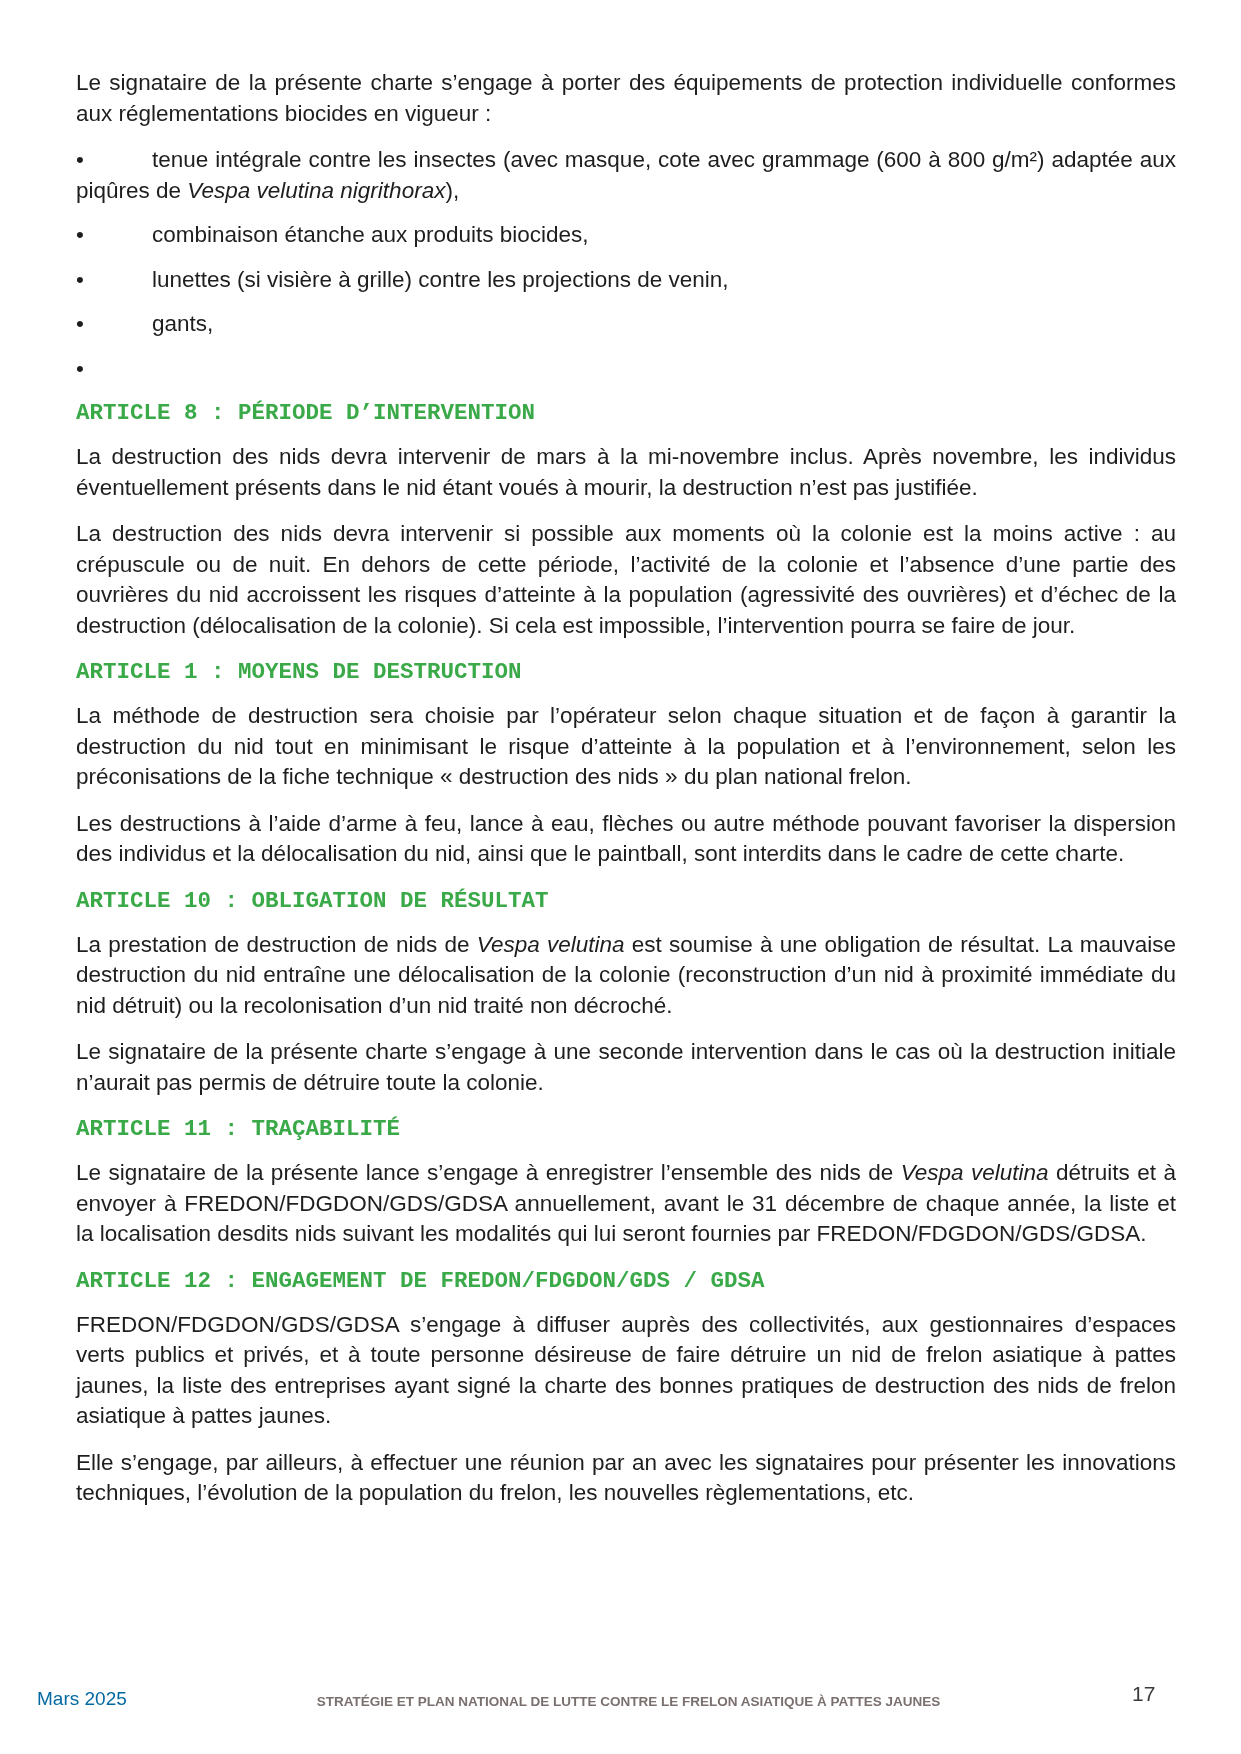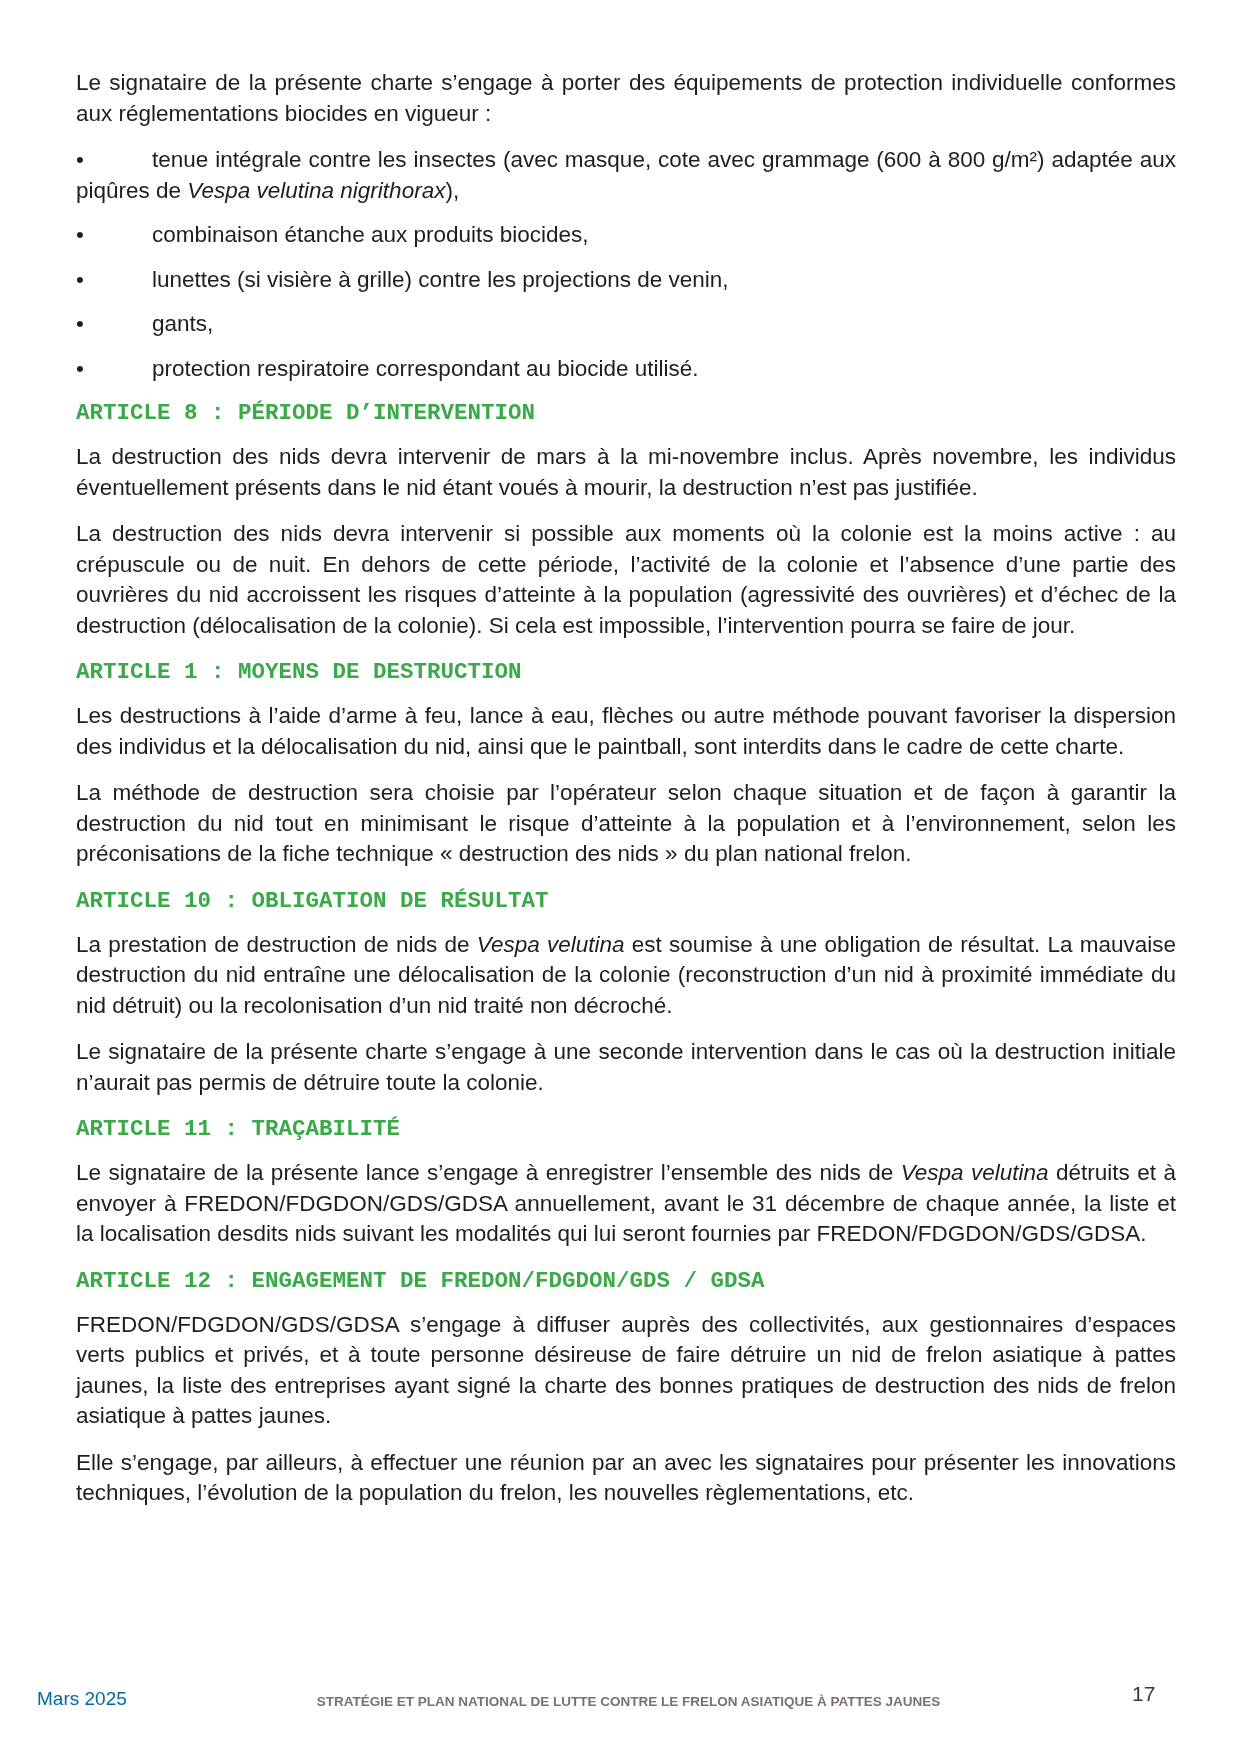--- a/index.html
+++ b/index.html
@@ -36,30 +36,29 @@
   <div class="bullet">
     <span class="dot">•</span>
     <span>lunettes (si visière à grille) contre les projections de venin,</span>
   </div>
   <div class="bullet">
     <span class="dot">•</span>
     <span>gants,</span>
   </div>
   <div class="bullet">
     <span class="dot">•</span>
-    <span>protection respiratoire correspondant au biocide utilisé.</span>
   </div>
 
   <h2 class="article">ARTICLE 8 : PÉRIODE D’INTERVENTION</h2>
   <p class="para">La destruction des nids devra intervenir de mars à la mi-novembre inclus. Après novembre, les individus éventuellement présents dans le nid étant voués à mourir, la destruction n’est pas justifiée.</p>
   <p class="para">La destruction des nids devra intervenir si possible aux moments où la colonie est la moins active : au crépuscule ou de nuit. En dehors de cette période, l’activité de la colonie et l’absence d’une partie des ouvrières du nid accroissent les risques d’atteinte à la population (agressivité des ouvrières) et d’échec de la destruction (délocalisation de la colonie). Si cela est impossible, l’intervention pourra se faire de jour.</p>
 
   <h2 class="article">ARTICLE 1 : MOYENS DE DESTRUCTION</h2>
+  <p class="para">La méthode de destruction sera choisie par l’opérateur selon chaque situation et de façon à garantir la destruction du nid tout en minimisant le risque d’atteinte à la population et à l’environnement, selon les préconisations de la fiche technique « destruction des nids » du plan national frelon.</p>
   <p class="para">Les destructions à l’aide d’arme à feu, lance à eau, flèches ou autre méthode pouvant favoriser la dispersion des individus et la délocalisation du nid, ainsi que le paintball, sont interdits dans le cadre de cette charte.</p>
-  <p class="para">La méthode de destruction sera choisie par l’opérateur selon chaque situation et de façon à garantir la destruction du nid tout en minimisant le risque d’atteinte à la population et à l’environnement, selon les préconisations de la fiche technique « destruction des nids » du plan national frelon.</p>
 
   <h2 class="article">ARTICLE 10 : OBLIGATION DE RÉSULTAT</h2>
   <p class="para"><span>La prestation de destruction de nids de </span><em>Vespa velutina</em><span> est soumise à une obligation de résultat. La mauvaise destruction du nid entraîne une délocalisation de la colonie (reconstruction d’un nid à proximité immédiate du nid détruit) ou la recolonisation d’un nid traité non décroché.</span></p>
   <p class="para">Le signataire de la présente charte s’engage à une seconde intervention dans le cas où la destruction initiale n’aurait pas permis de détruire toute la colonie.</p>
 
   <h2 class="article">ARTICLE 11 : TRAÇABILITÉ</h2>
   <p class="para"><span>Le signataire de la présente lance s’engage à enregistrer l’ensemble des nids de </span><em>Vespa velutina</em><span> détruits et à envoyer à FREDON/FDGDON/GDS/GDSA annuellement, avant le 31 décembre de chaque année, la liste et la localisation desdits nids suivant les modalités qui lui seront fournies par FREDON/FDGDON/GDS/GDSA.</span></p>
 
   <h2 class="article">ARTICLE 12 : ENGAGEMENT DE FREDON/FDGDON/GDS / GDSA</h2>
   <p class="para">FREDON/FDGDON/GDS/GDSA s’engage à diffuser auprès des collectivités, aux gestionnaires d’espaces verts publics et privés, et à toute personne désireuse de faire détruire un nid de frelon asiatique à pattes jaunes, la liste des entreprises ayant signé la charte des bonnes pratiques de destruction des nids de frelon asiatique à pattes jaunes.</p>

